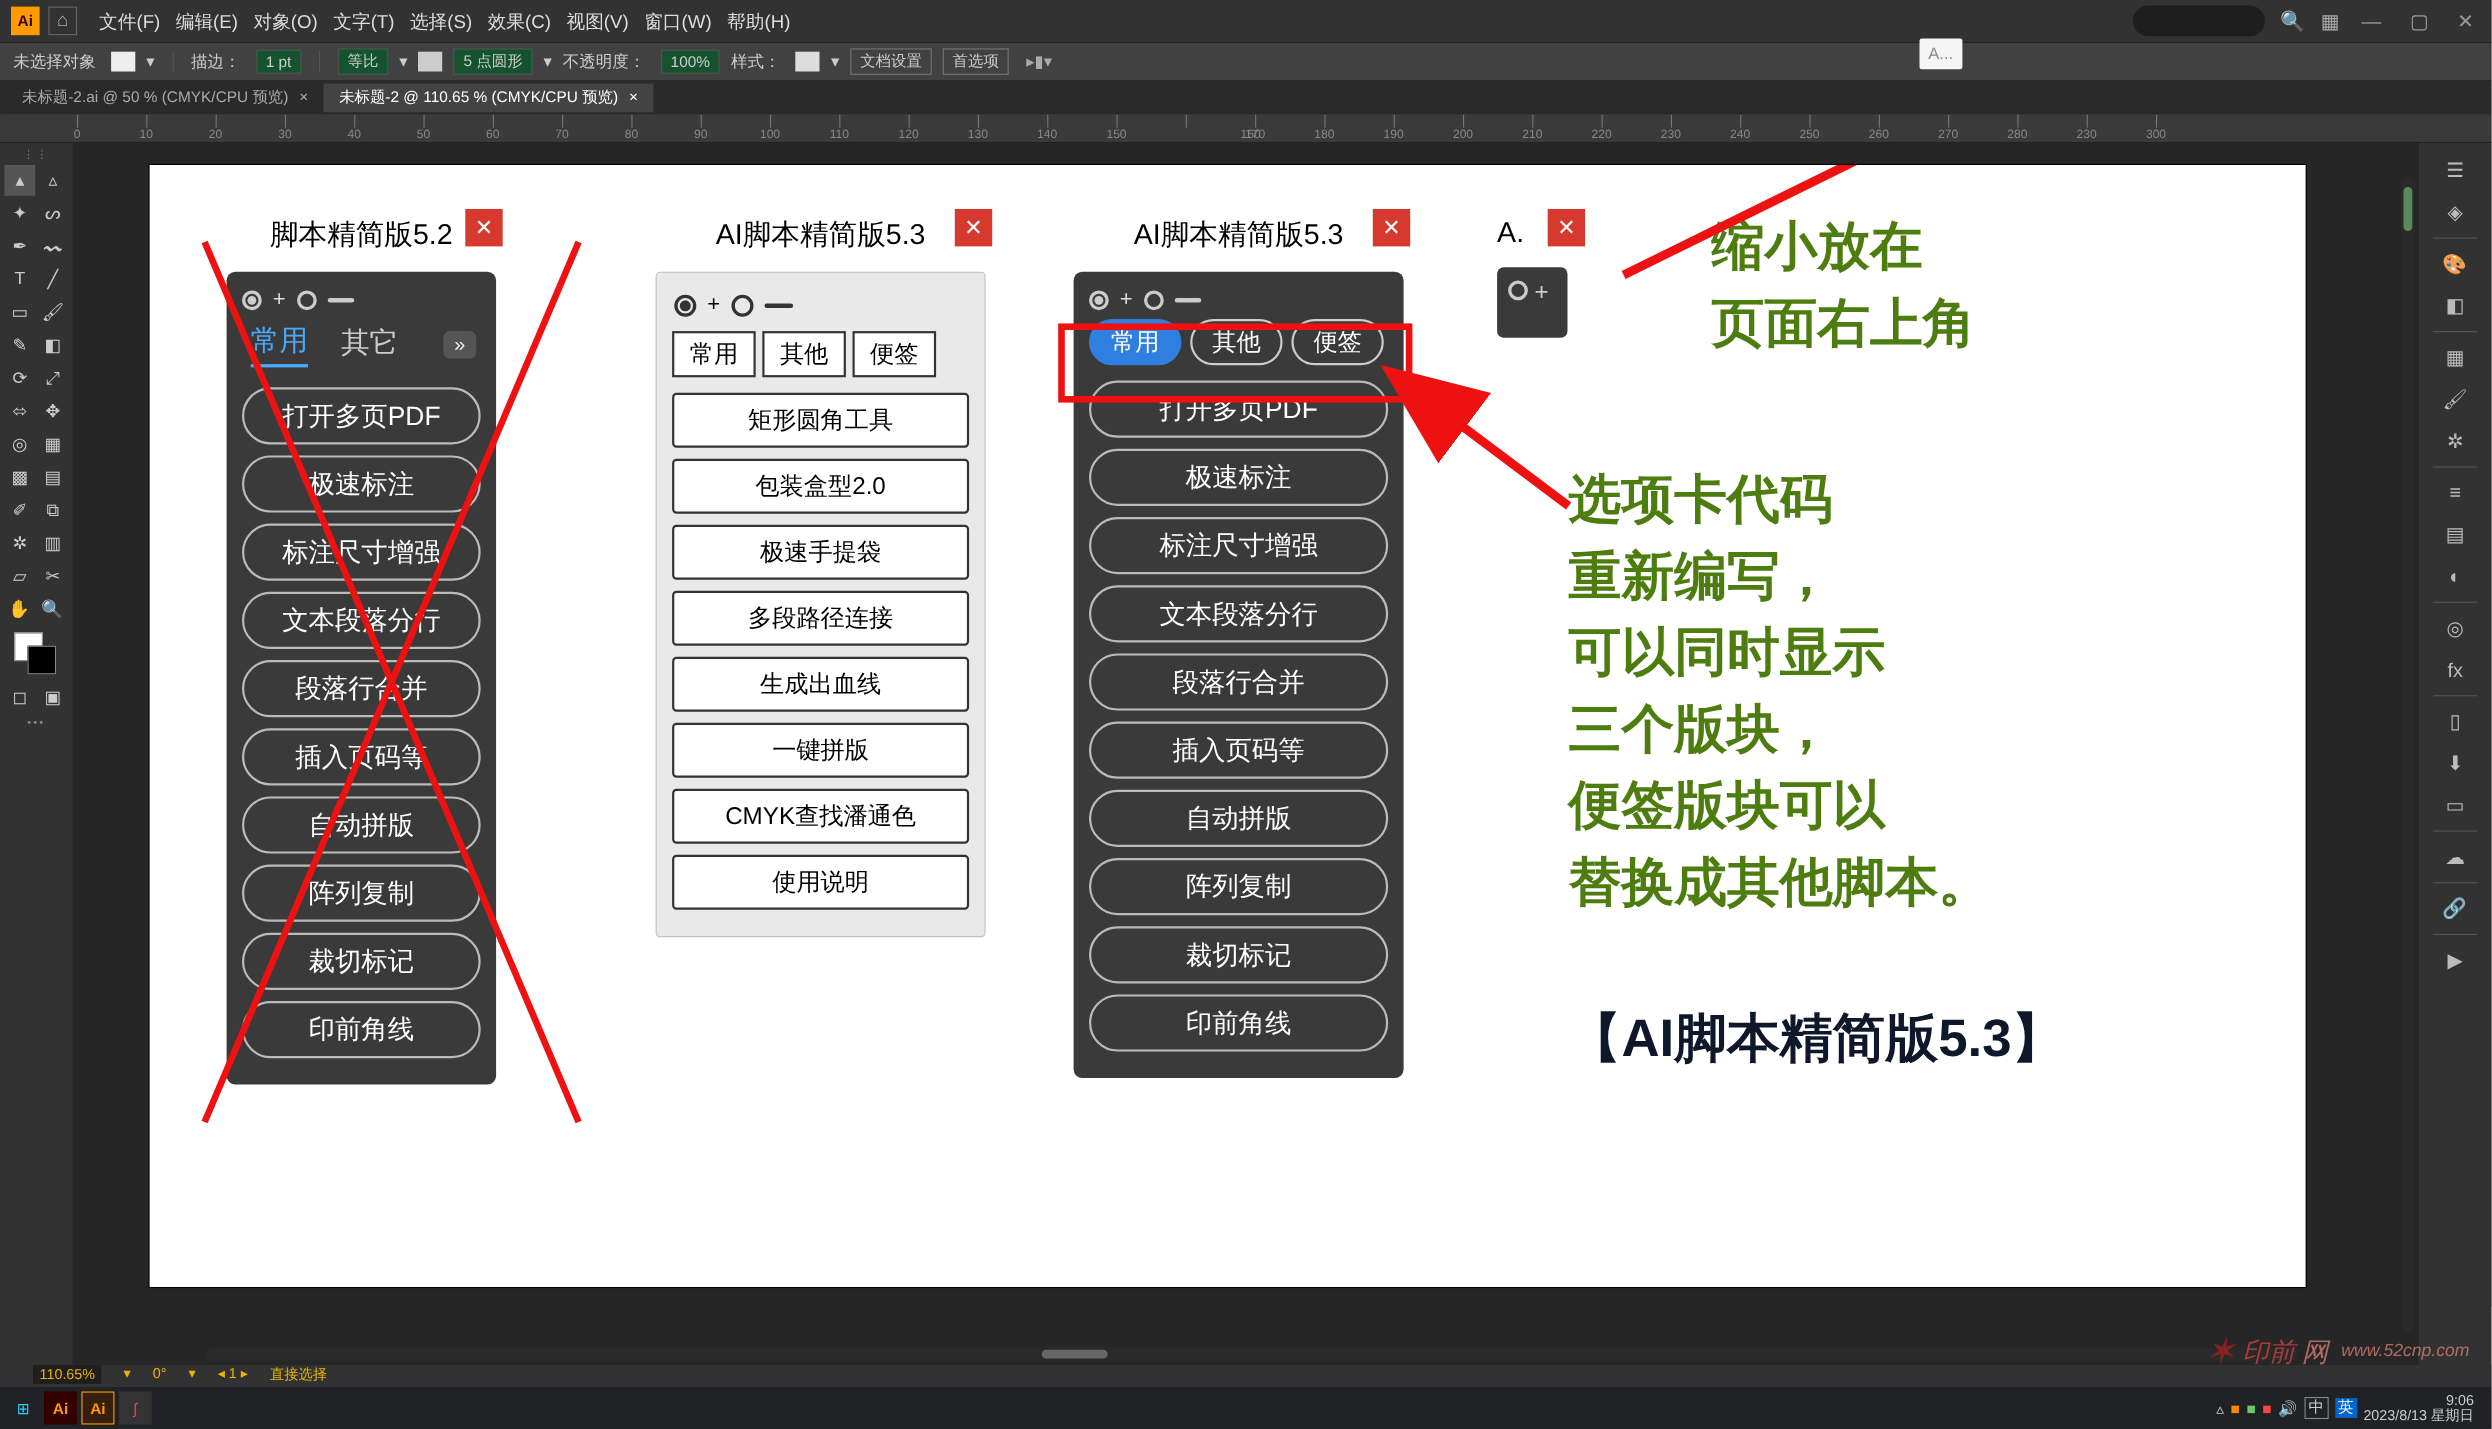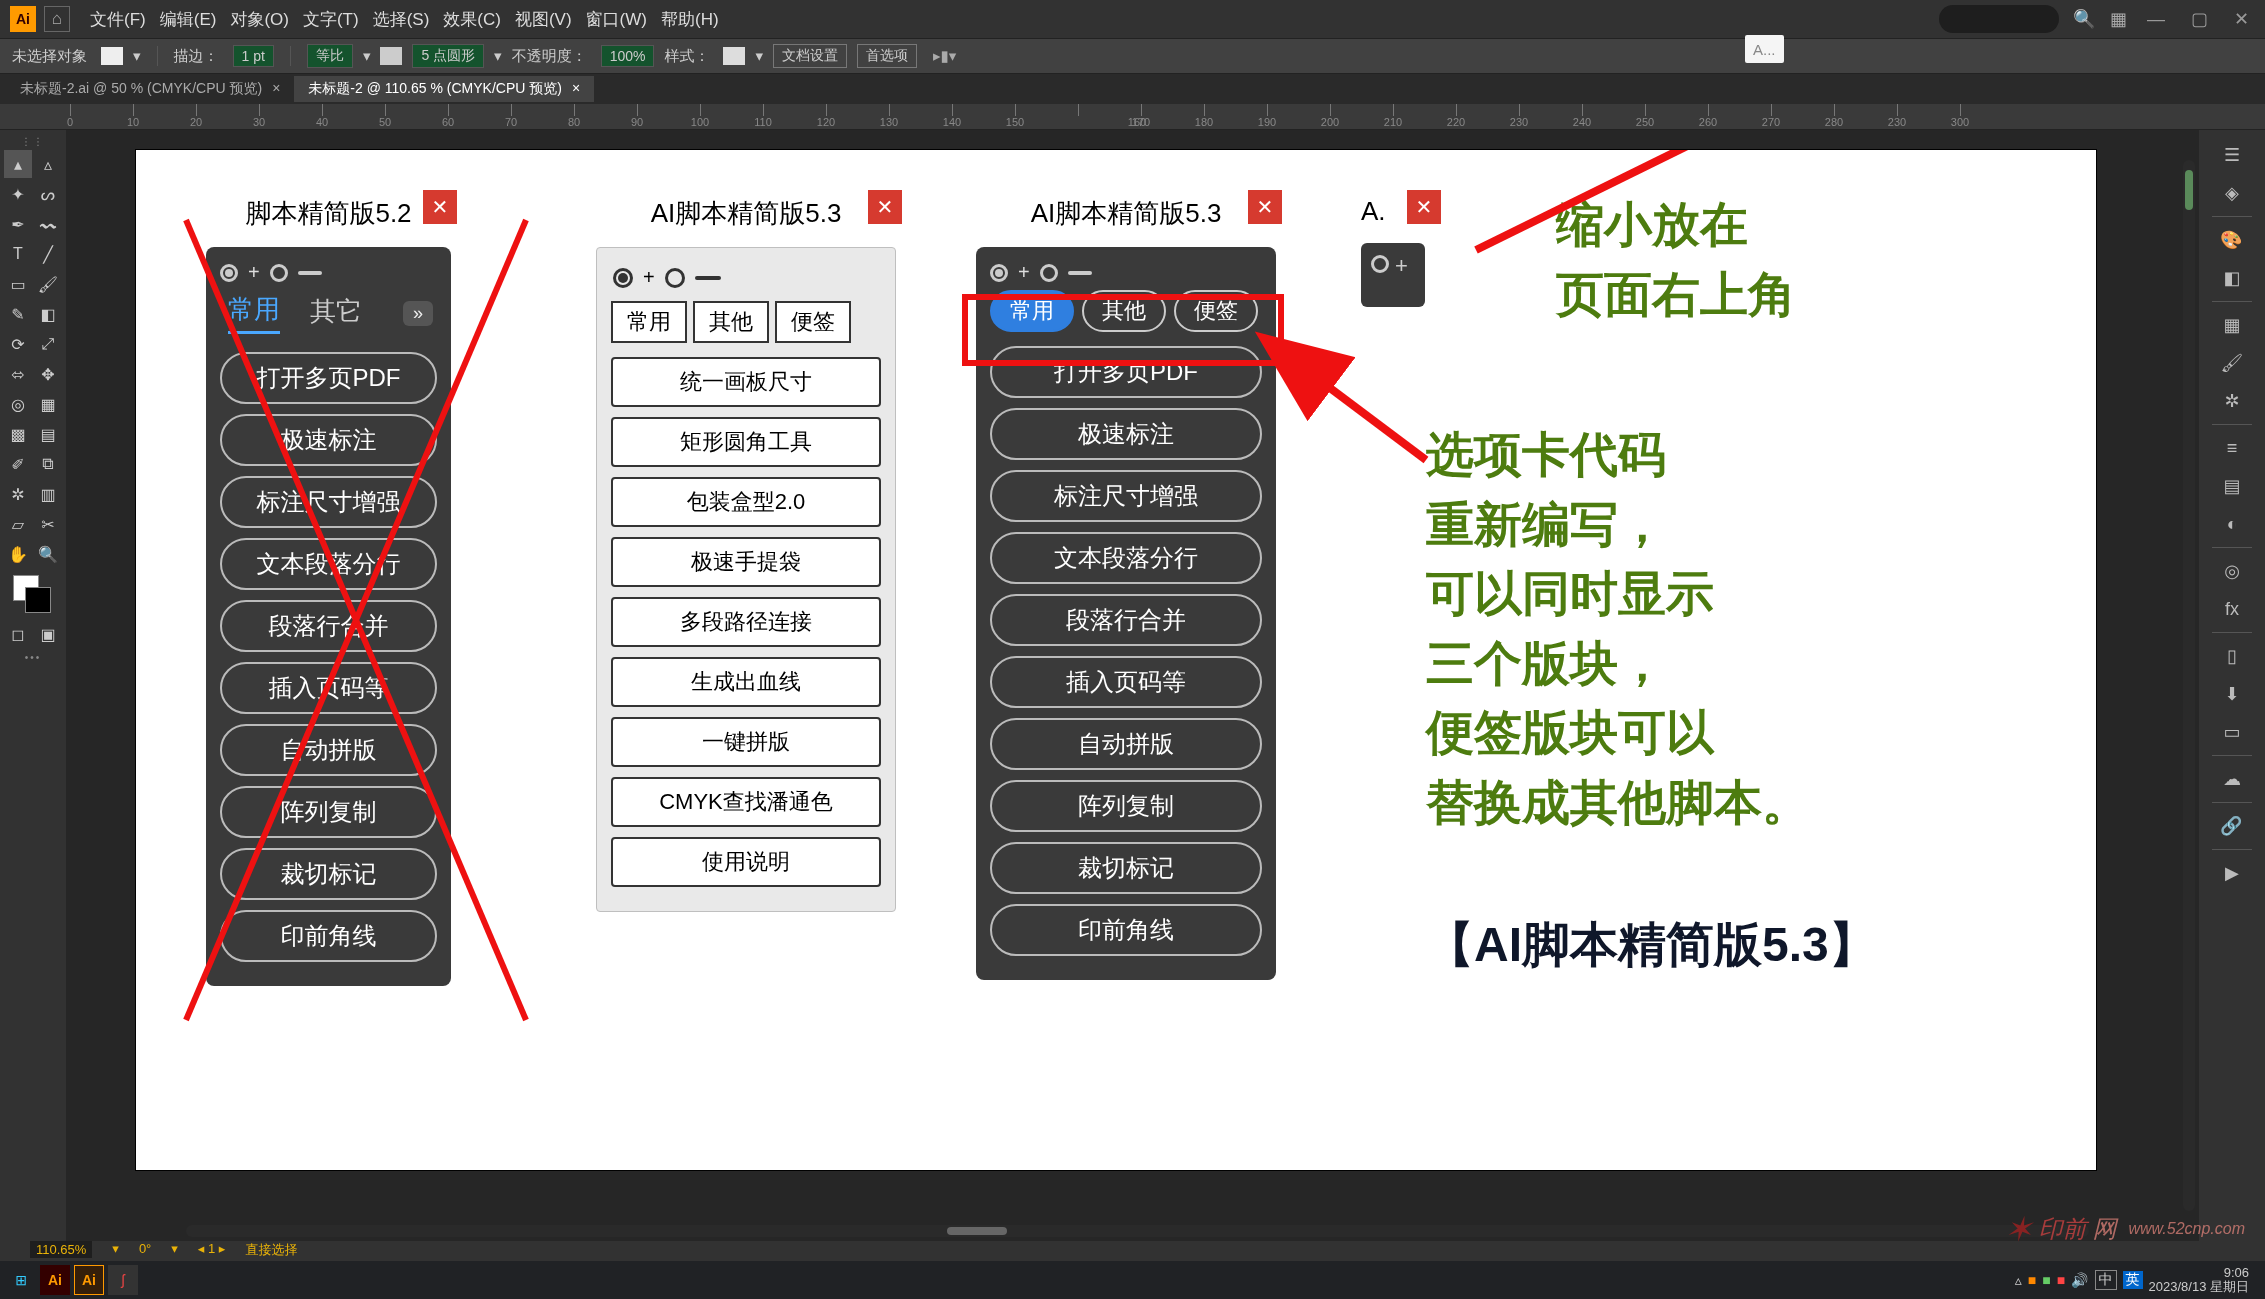--- a/index.html
+++ b/index.html
@@ -353,21 +353,20 @@
           <span class="rad2 sel"></span>+
           <span class="rad2"></span>
           <span class="minus2"></span>
         </div>
         <div class="tabrow2">
           <span class="tb2">常用</span>
           <span class="tb2">其他</span>
           <span class="tb2">便签</span>
         </div>
         <div id="p2btns">
-            <div class="btn2">统一画板尺寸</div>
             <div class="btn2">矩形圆角工具</div>
             <div class="btn2">包装盒型2.0</div>
             <div class="btn2">极速手提袋</div>
             <div class="btn2">多段路径连接</div>
             <div class="btn2">生成出血线</div>
             <div class="btn2">一键拼版</div>
             <div class="btn2">CMYK查找潘通色</div>
             <div class="btn2">使用说明</div>
           </div>
       </div>

